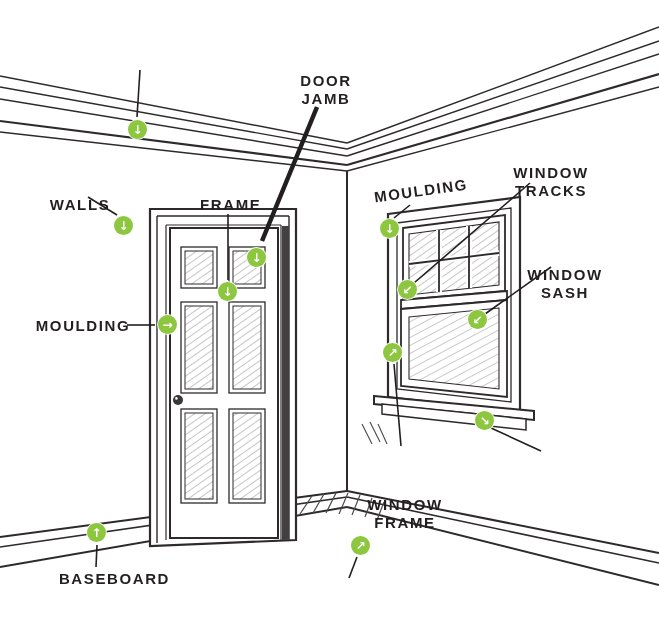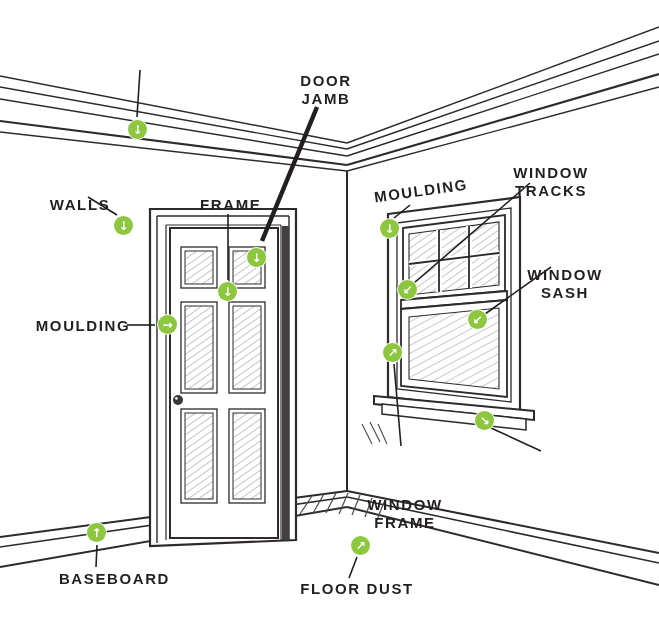--- a/index.html
+++ b/index.html
@@ -160,15 +160,14 @@
 
   <div class="label" style="left:288px;top:72px;width:76px;">DOOR JAMB</div>
   <div class="label" style="left:40px;top:178px;width:80px;margin-top:18px;">WALLS</div>
   <div class="label" style="left:200px;top:196px;width:60px;">FRAME</div>
   <div class="label" style="left:28px;top:317px;width:110px;">MOULDING</div>
   <div class="label tilted" style="left:366px;top:182px;width:110px;">MOULDING</div>
   <div class="label" style="left:508px;top:164px;width:86px;">WINDOW TRACKS</div>
   <div class="label" style="left:522px;top:234px;width:86px;margin-top:32px;">WINDOW SASH</div>
   <div class="label" style="left:362px;top:448px;width:86px;margin-top:48px;">WINDOW FRAME</div>
   <div class="label" style="left:30px;top:570px;width:140px;text-align:right;">BASEBOARD</div>
-  <div class="label" style="left:282px;top:580px;width:150px;">FLOOR DUST</div>
 
 </div>
 
 </body></html>

